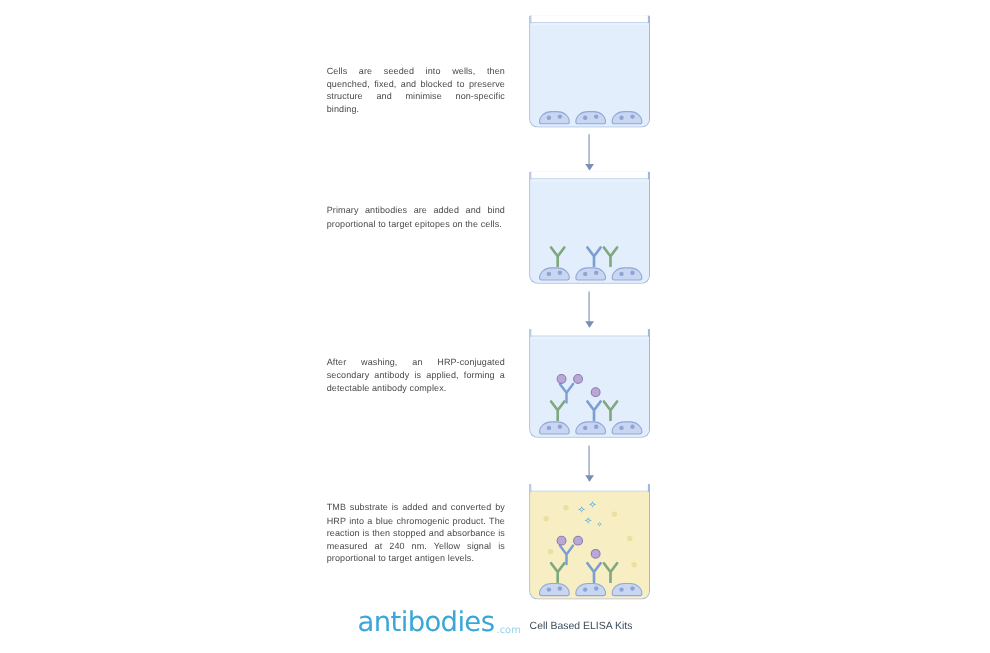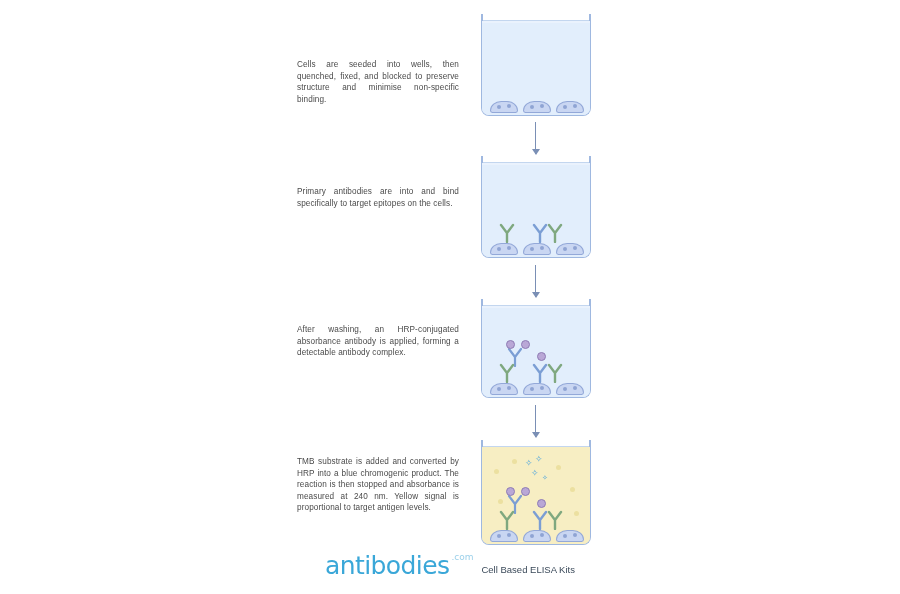--- a/index.html
+++ b/index.html
@@ -193,21 +193,21 @@
     font-weight: 400;
     color: #3aa7d8;
     letter-spacing: -0.6px;
     line-height: 25px;
   }
   .logo-dotcom {
     font-family: "DejaVu Sans", sans-serif;
     font-size: 9px;
     color: #9bd0ea;
     margin-left: 2px;
-    margin-bottom: 16px;
+    margin-bottom: 0;
     line-height: 9px;
   }
   .footer-caption {
     font-size: 9.5px;
     font-weight: normal;
     color: #3b4a5a;
     margin-bottom: 3px;
   }
 </style>
 </head>
@@ -231,21 +231,21 @@
       </div>
     </div>
   </div>
 
   <div class="arrow" style="top:122px;height:32px;">
     <div class="shaft"></div>
     <div class="head"></div>
   </div>
 
   <div class="step" style="top:156px;">
-    <div class="step-text" style="top:30px;">Primary antibodies are into and bind specifically to target epitopes on the cells.</div>
+    <div class="step-text" style="top:30px;">Primary antibodies are added and bind proportional to target epitopes on the cells.</div>
     <div class="well-wrap">
       <div class="well" style="height:102px;">
         <div class="rim"></div>
         <div class="rim-l"></div>
         <div class="rim-r"></div>
         <div class="liquid" style="height:92px;"></div>
 
         <div class="ab" style="left:14px;bottom:14px;">
           <svg width="22" height="22" viewBox="0 0 22 22">
             <path d="M11 21 L11 12 M11 12 L5 4 M11 12 L17 4" stroke="#7fa87f" stroke-width="2.4" fill="none" stroke-linecap="round"></path>
@@ -270,21 +270,21 @@
       </div>
     </div>
   </div>
 
   <div class="arrow" style="top:265px;height:32px;">
     <div class="shaft"></div>
     <div class="head"></div>
   </div>
 
   <div class="step" style="top:299px;">
-    <div class="step-text" style="top:25px;">After washing, an HRP-conjugated absorbance antibody is applied, forming a detectable antibody complex.</div>
+    <div class="step-text" style="top:25px;">After washing, an HRP-conjugated secondary antibody is applied, forming a detectable antibody complex.</div>
     <div class="well-wrap">
       <div class="well" style="height:99px;">
         <div class="rim"></div>
         <div class="rim-l"></div>
         <div class="rim-r"></div>
         <div class="liquid" style="height:89px;"></div>
 
         <div class="ab" style="left:22px;bottom:30px;">
           <svg width="22" height="22" viewBox="0 0 22 22">
             <path d="M11 21 L11 12 M11 12 L5 4 M11 12 L17 4" stroke="#7b9ed4" stroke-width="2.2" fill="none" stroke-linecap="round"></path>

